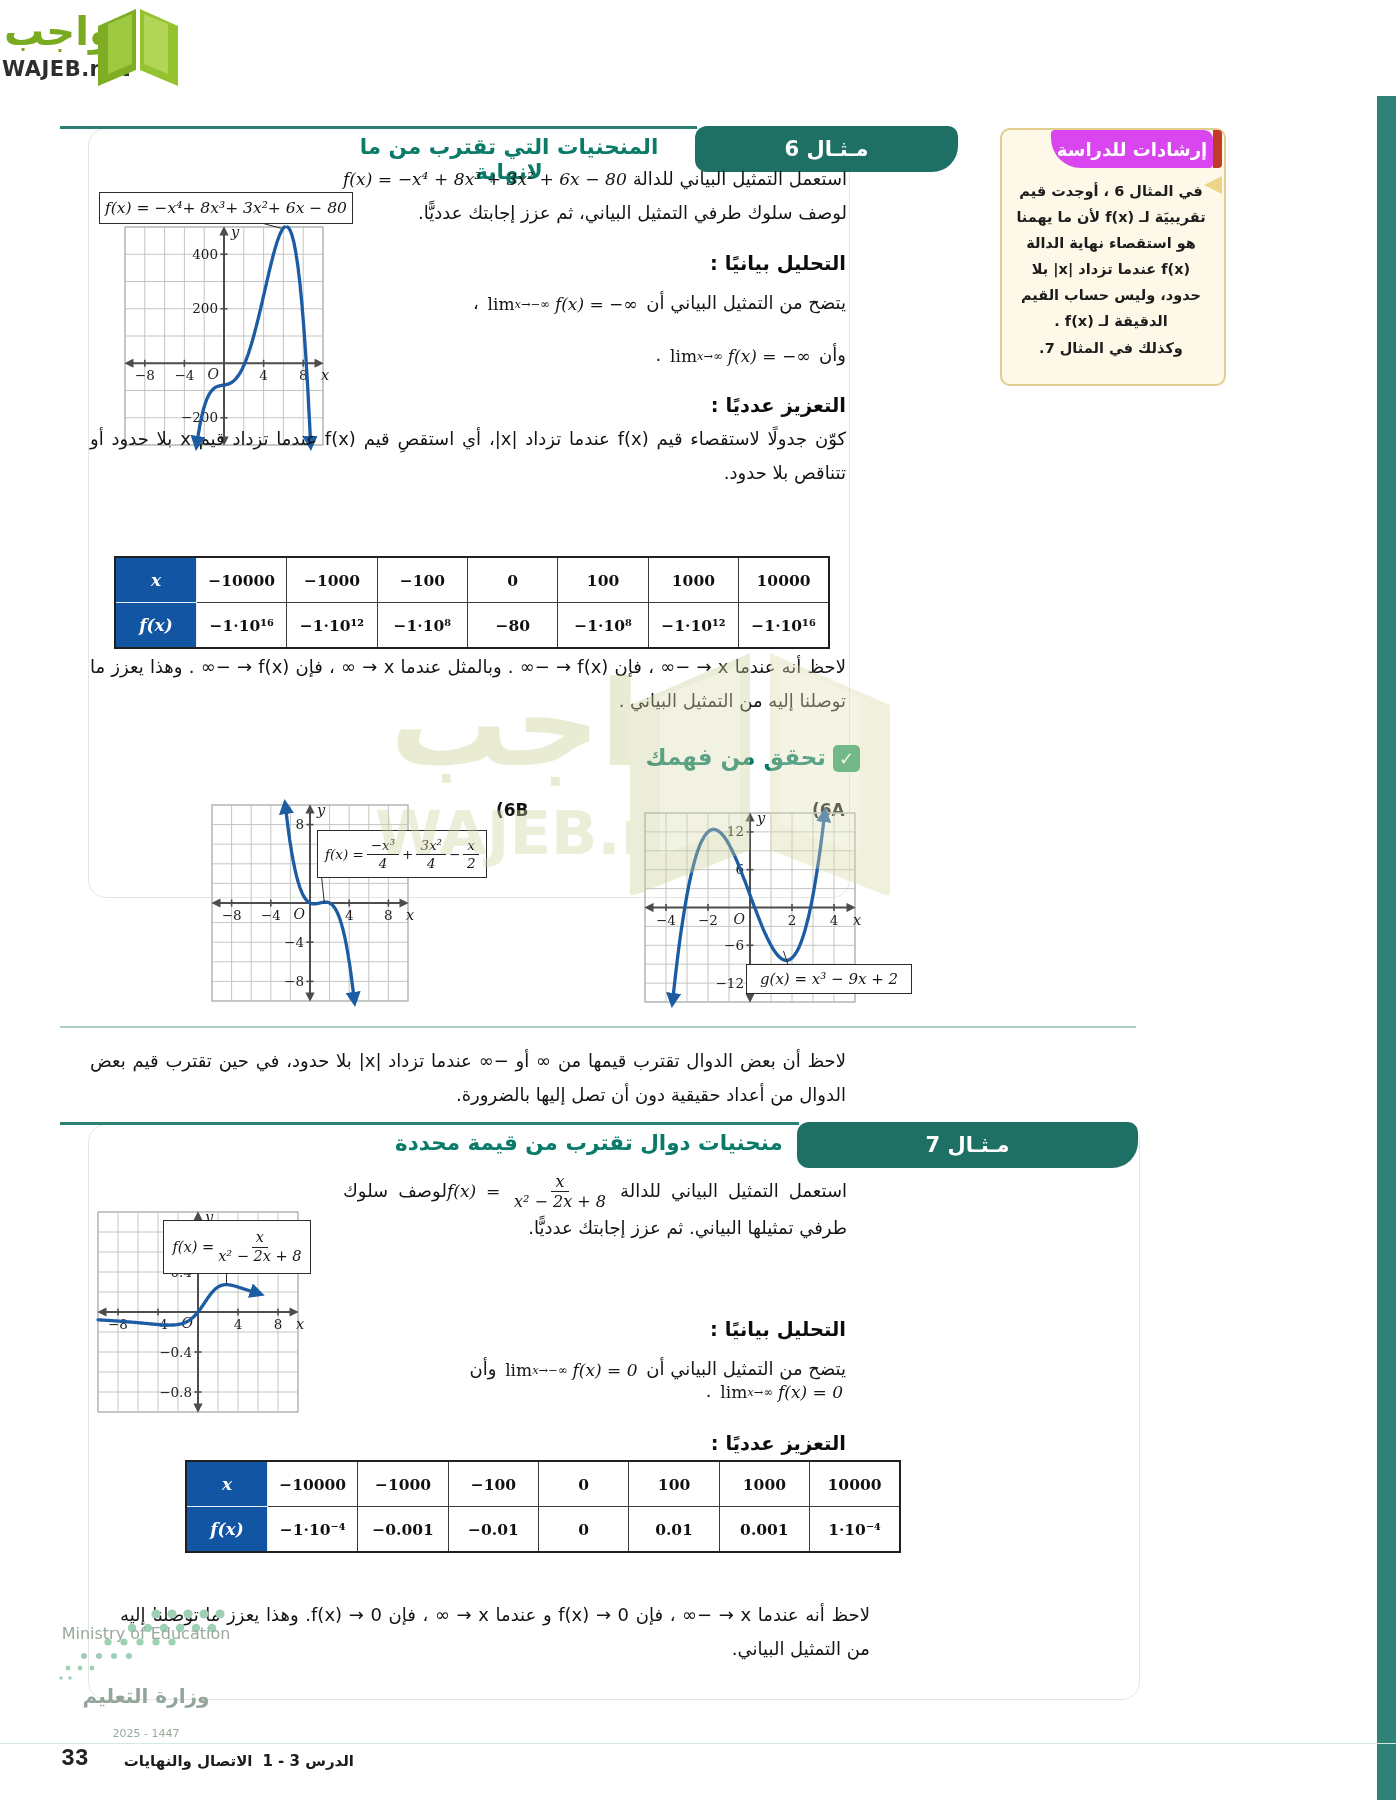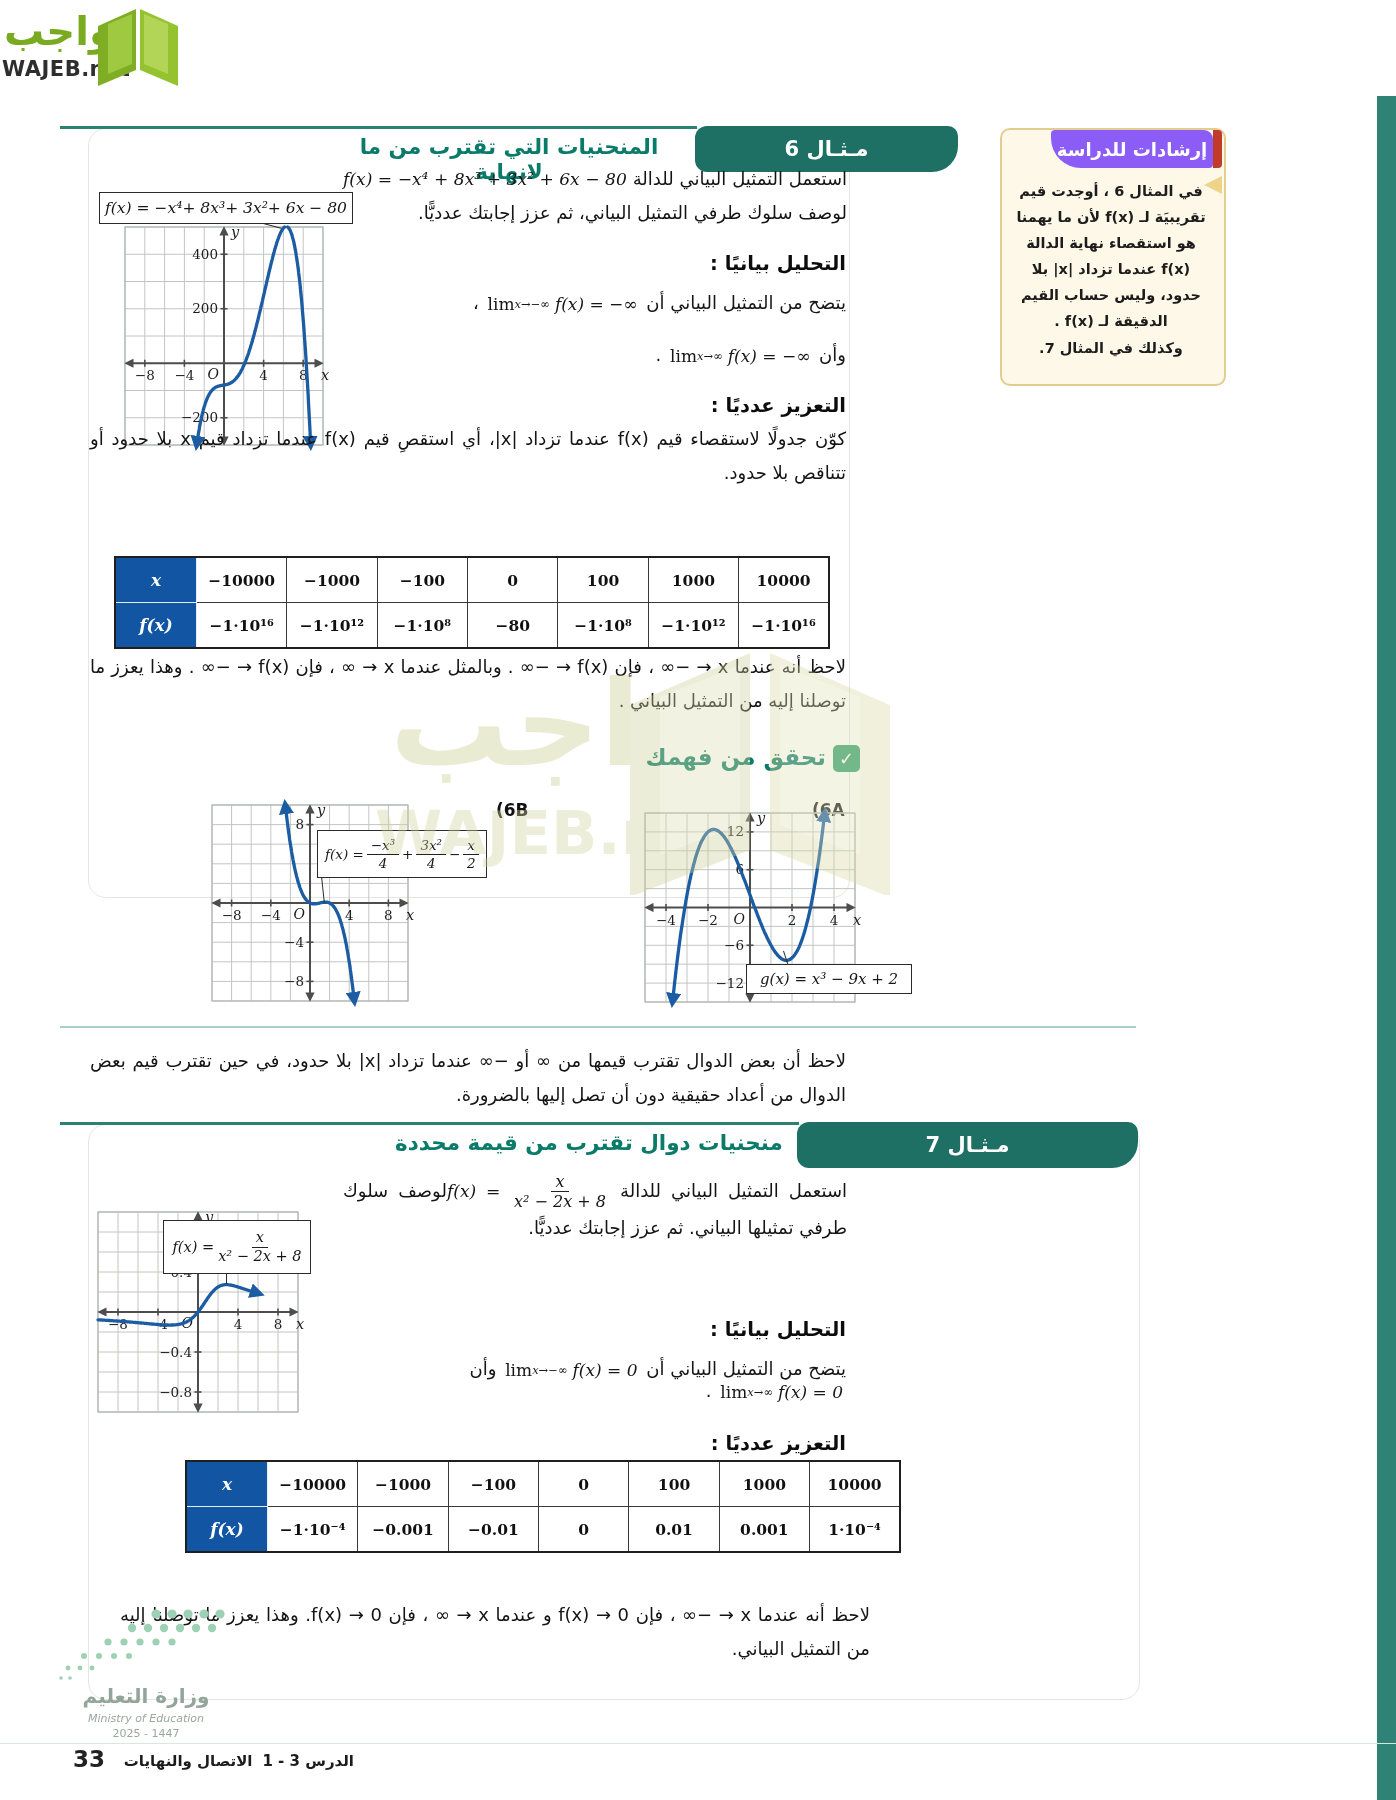--- a/index.html
+++ b/index.html
@@ -8,21 +8,21 @@
   .abs{position:absolute;}
   
   #logo-arabic{left:4px;top:8px;font-size:40px;font-weight:bold;color:#79aa1f;direction:rtl;}
   #logo-domain{left:2px;top:57px;font-size:21px;font-weight:bold;color:#2e2e2e;letter-spacing:.5px;}
   #logo-book{left:96px;top:4px;}
   
   #right-strip{left:1377px;top:96px;width:19px;height:1704px;background:#2e8376;}
   
   #tip-box{left:1000px;top:128px;width:222px;height:254px;background:#fdf8e8;
            border:2px solid #e2cc90;border-radius:10px;}
-  #tip-banner{left:1051px;top:130px;width:162px;height:38px;background:#8b5cf6;
+  #tip-banner{left:1051px;top:130px;width:162px;height:38px;background:#d946ef;
               border-radius:4px 9px 4px 30px;display:flex;align-items:center;justify-content:center;}
   #tip-banner span{color:#fff;font-weight:bold;font-size:18px;direction:rtl;}
   #tip-red{left:1213px;top:130px;width:9px;height:38px;background:#c23b2a;border-radius:0 4px 4px 0;}
   #tip-pointer{left:1204px;top:176px;width:0;height:0;border-top:9px solid transparent;
                border-bottom:9px solid transparent;border-right:18px solid #eed488;}
   #tip-body{left:1004px;top:178px;width:214px;direction:rtl;text-align:center;font-size:14.5px;
             font-weight:600;line-height:1.8;color:#1c1c1c;white-space:pre-line;}
   
   .ex-box{border:1.5px solid #e3e7e2;border-radius:18px;}
   #ex6-box{left:88px;top:128px;width:760px;height:768px;}
@@ -102,24 +102,24 @@
   .vtable tr{height:42px;}
   
   #divider{left:60px;top:1026px;width:1076px;height:1.5px;background:#a9cfc7;}
   #wm{left:375px;top:655px;width:660px;height:255px;opacity:.38;pointer-events:none;z-index:5;}
   #wm-arabic{left:15px;top:0px;font-size:118px;font-weight:bold;color:#c9cc8e;direction:rtl;}
   #wm-domain{left:0px;top:142px;font-size:61px;font-weight:bold;color:#d2d5a0;}
   #wm-book{left:245px;top:-20px;}
   #ministry-dots{left:56px;top:1606px;}
   #min-ar{left:56px;top:1684px;width:180px;text-align:center;font-size:20px;font-weight:bold;
           color:#93a59a;direction:rtl;}
-  #min-en{left:56px;top:1712px;width:180px;text-align:center;font-size:11px;color:#9aa89b;font-style:italic;}
+  #min-en{left:56px;top:1624px;width:180px;text-align:center;font-size:16px;color:#9aa89b;}
   #min-yr{left:56px;top:1727px;width:180px;text-align:center;font-size:11px;color:#9aa89b;}
   #foot-line{left:0;top:1743px;width:1396px;height:1px;background:#d7e8e3;}
-  #page-num{left:73px;top:1746px;font-size:23px;font-weight:bold;color:#222;}
+  #page-num{left:61px;top:1746px;font-size:23px;font-weight:bold;color:#222;font-family:Liberation Mono, monospace;}
   #lesson-row{left:104px;top:1752px;width:250px;display:flex;direction:rtl;gap:10px;
               font-size:15px;font-weight:bold;color:#1c1c1c;}
 </style>
 </head>
 <body>
 
 <div class="page">
 
   <div class="abs" id="logo-arabic">واجب</div>
   <div class="abs" id="logo-domain">WAJEB.net</div>

